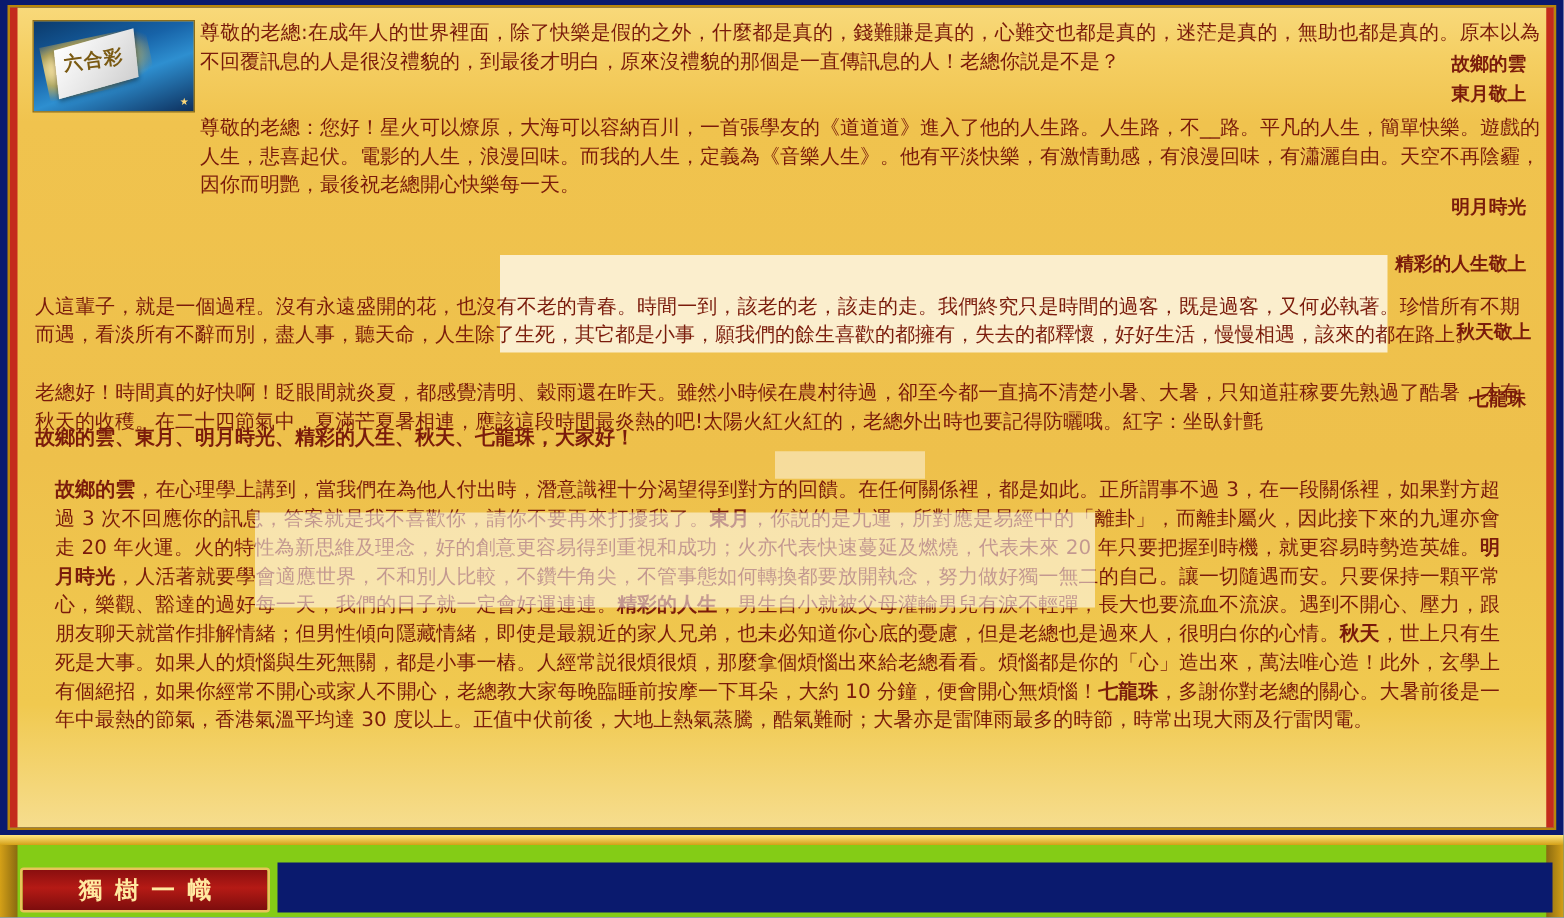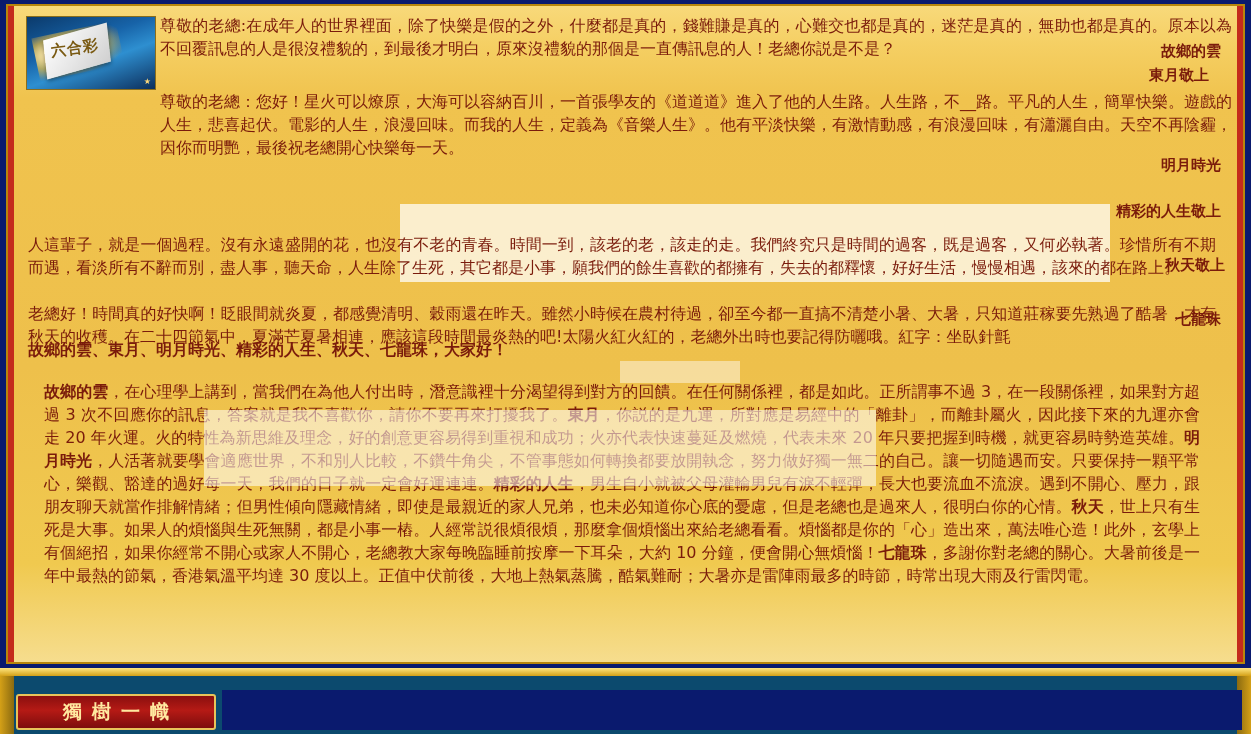--- a/index.html
+++ b/index.html
@@ -133,21 +133,21 @@
     pointer-events: none;
   }
 
   
   .bottom {
     position: absolute;
     left: 0;
     top: 668px;
     width: 1251px;
     height: 66px;
-    background: #0c4a6e;
+    background: #84cc16;
   }
   .bottom .goldbar {
     position: absolute;
     left: 0; top: 0;
     width: 1251px;
     height: 8px;
     background: linear-gradient(180deg,#ffe680,#d4a017);
   }
   .plaque {
     position: absolute;
@@ -204,21 +204,21 @@
     <div class="thumb">
       <div class="glow"></div>
       <div class="sheet"></div>
       <div class="cn">六合彩</div>
       <div class="corner">★</div>
     </div>
 
     <div class="txt blk-head" style="top:8px;">尊敬的老總:在成年人的世界裡面，除了快樂是假的之外，什麼都是真的，錢難賺是真的，心難交也都是真的，迷茫是真的，無助也都是真的。原本以為不回覆訊息的人是很沒禮貌的，到最後才明白，原來沒禮貌的那個是一直傳訊息的人！老總你説是不是？</div>
     <div class="sig" style="right:22px; top:36px;">故鄉的雲</div>
 
-    <div class="sig" style="right:34px; top:60px;">東月敬上</div>
+    <div class="sig" style="right:22px; top:60px;">東月敬上</div>
 
     <div class="txt" style="left:152px; top:84px; width:1072px;">尊敬的老總：您好！星火可以燎原，大海可以容納百川，一首張學友的《道道道》進入了他的人生路。人生路，不__路。平凡的人生，簡單快樂。遊戲的人生，悲喜起伏。電影的人生，浪漫回味。而我的人生，定義為《音樂人生》。他有平淡快樂，有激情動感，有浪漫回味，有瀟灑自由。天空不再陰霾，因你而明艷，最後祝老總開心快樂每一天。</div>
     <div class="sig" style="right:22px; top:150px;">明月時光</div>
 
     <div class="sig" style="right:22px; top:196px;">精彩的人生敬上</div>
 
     <div class="wash1"></div>
 
     <div class="txt" style="left:20px; top:227px; width:1188px;">人這輩子，就是一個過程。沒有永遠盛開的花，也沒有不老的青春。時間一到，該老的老，該走的走。我們終究只是時間的過客，既是過客，又何必執著。珍惜所有不期而遇，看淡所有不辭而別，盡人事，聽天命，人生除了生死，其它都是小事，願我們的餘生喜歡的都擁有，失去的都釋懷，好好生活，慢慢相遇，該來的都在路上。</div>
     <div class="sig" style="right:18px; top:250px;">秋天敬上</div>

